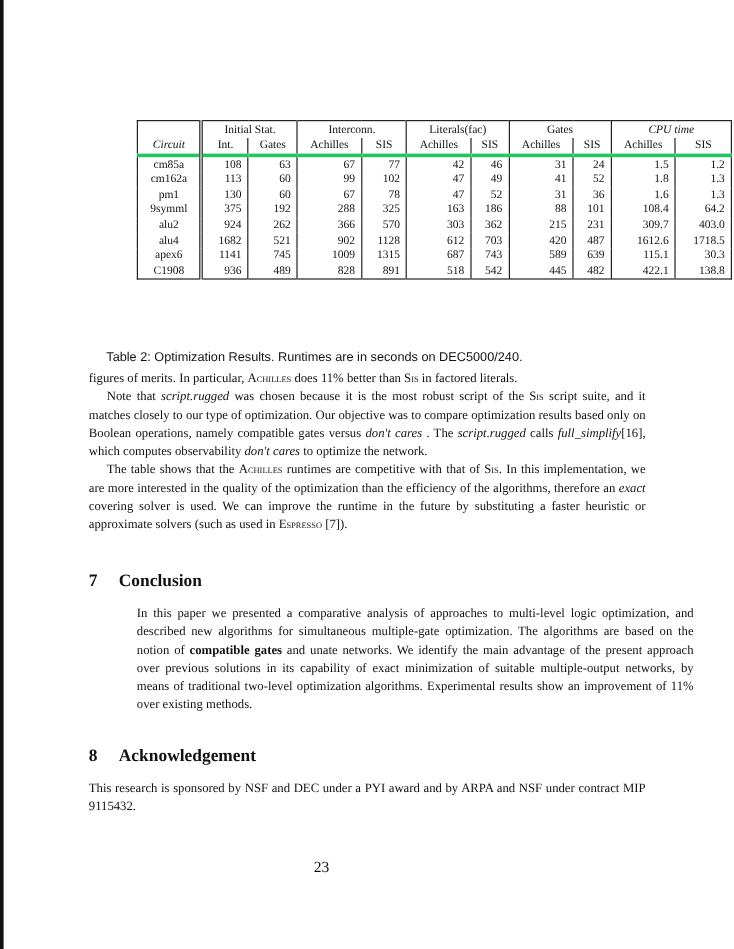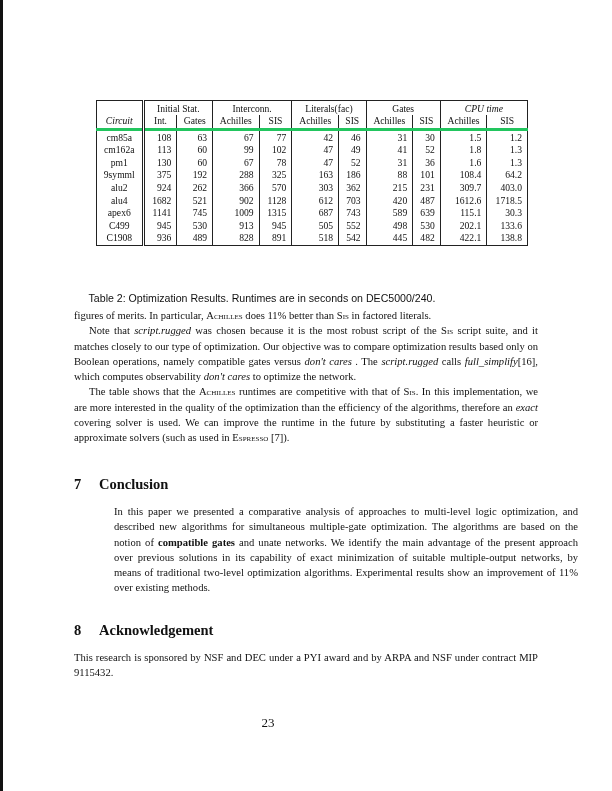--- a/index.html
+++ b/index.html
@@ -9,28 +9,29 @@
     color: #111;
   }
   .left-bar {
     position: absolute; left: 0; top: 0; width: 3px; height: 791px; background: #111;
   }
   .table-wrap {
     position: absolute; left: 96px; top: 100px; width: 432px;
   }
   table.results {
     border-collapse: collapse;
-    width: 432px;
+    width: 496px;
     font-family: "Liberation Serif", "DejaVu Serif", serif;
     font-size: 9.6px;
     line-height: 12.2px;
     border-top: 1px solid #222;
     border-bottom: 1px solid #222;
     border-left: 1px solid #222;
     border-right: 1px solid #222;
+    margin-left: 18px;
   }
   table.results th, table.results td {
     padding: 0 5px;
     white-space: nowrap;
     font-weight: normal;
   }
   table.results thead tr.group th { text-align: center; padding-top: 2px; }
   table.results thead tr.sub th { text-align: center; padding-bottom: 1px; border-bottom: 3px solid #22c55e; }
   table.results td { text-align: right; height: 12.6px; }
   table.results td.circuit { text-align: center; }
@@ -96,21 +97,21 @@
     <tbody id="table-body">
         <tr>
           <td class="circuit dbl">cm85a</td>
           <td>108</td>
           <td class="vl">63</td>
           <td class="vl">67</td>
           <td class="vl">77</td>
           <td class="vl">42</td>
           <td class="vl">46</td>
           <td class="vl">31</td>
-          <td class="vl">30</td>
+          <td class="vl">24</td>
           <td class="vl">1.5</td>
           <td class="vl">1.2</td>
         </tr>
         <tr>
           <td class="circuit dbl">cm162a</td>
           <td>113</td>
           <td class="vl">60</td>
           <td class="vl">99</td>
           <td class="vl">102</td>
           <td class="vl">47</td>
@@ -179,33 +180,20 @@
           <td class="vl">1009</td>
           <td class="vl">1315</td>
           <td class="vl">687</td>
           <td class="vl">743</td>
           <td class="vl">589</td>
           <td class="vl">639</td>
           <td class="vl">115.1</td>
           <td class="vl">30.3</td>
         </tr>
         <tr>
-          <td class="circuit dbl">C499</td>
-          <td>945</td>
-          <td class="vl">530</td>
-          <td class="vl">913</td>
-          <td class="vl">945</td>
-          <td class="vl">505</td>
-          <td class="vl">552</td>
-          <td class="vl">498</td>
-          <td class="vl">530</td>
-          <td class="vl">202.1</td>
-          <td class="vl">133.6</td>
-        </tr>
-        <tr>
           <td class="circuit dbl">C1908</td>
           <td>936</td>
           <td class="vl">489</td>
           <td class="vl">828</td>
           <td class="vl">891</td>
           <td class="vl">518</td>
           <td class="vl">542</td>
           <td class="vl">445</td>
           <td class="vl">482</td>
           <td class="vl">422.1</td>

